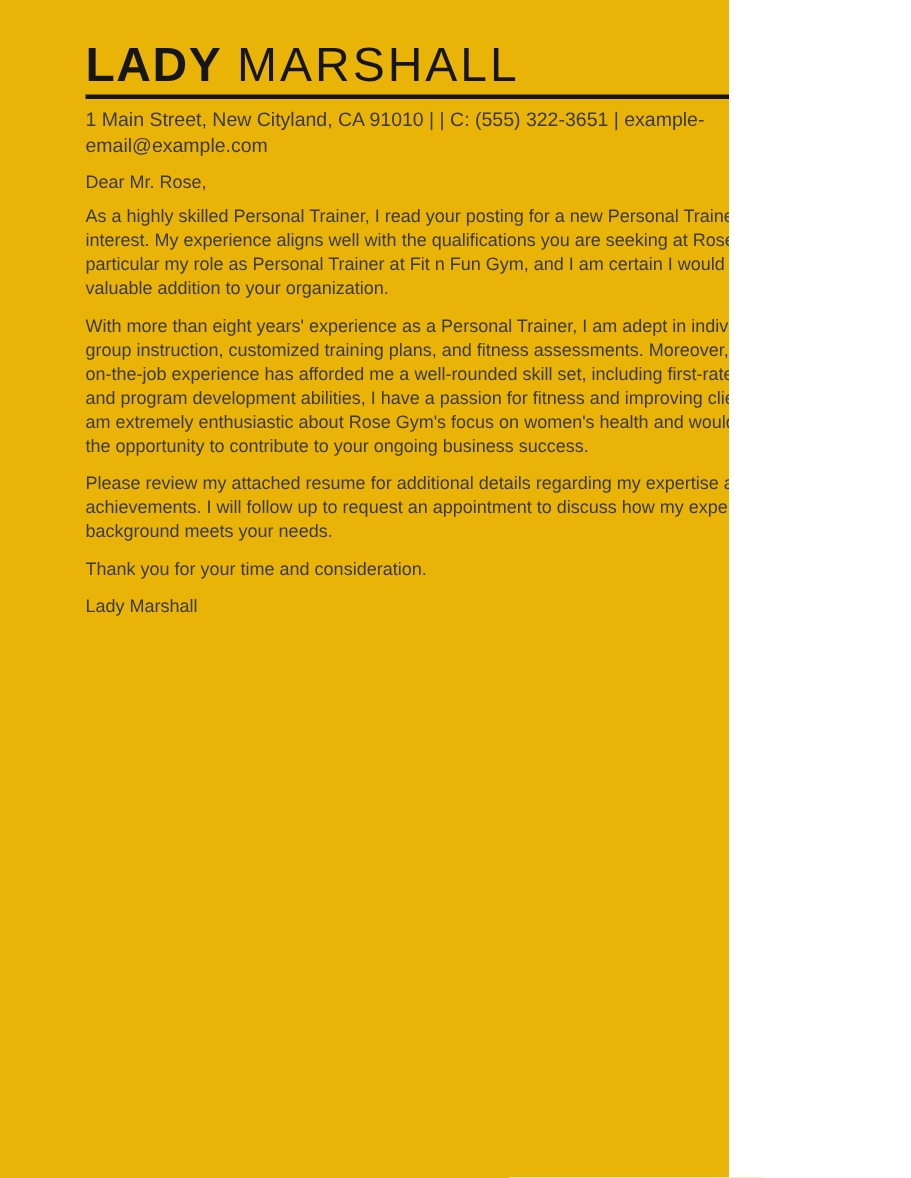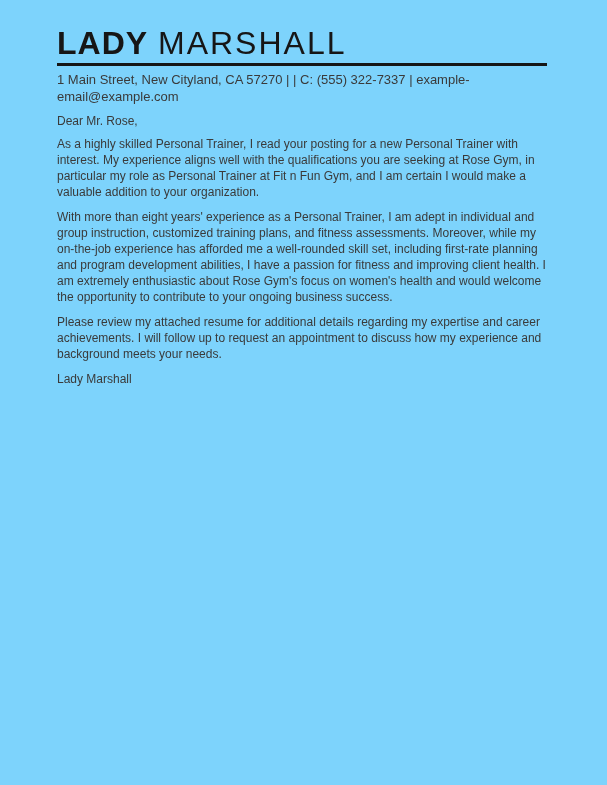--- a/index.html
+++ b/index.html
@@ -2,23 +2,23 @@
 <html><head>
 <meta charset="utf-8">
 <style>
   html, body {
     margin: 0;
     padding: 0;
     background: #ffffff;
   }
   .page {
     position: relative;
-    width: 607px;
+    width: 486px;
     height: 785px;
-    background: #7dd3fc;
+    background: #eab308;
     overflow: hidden;
     font-family: "Liberation Sans", "DejaVu Sans", sans-serif;
     color: #3a3a3a;
   }
   .content {
     position: absolute;
     left: 57px;
     top: 24px;
     width: 497px;
   }
@@ -77,24 +77,25 @@
 <div class="page">
   <div class="content">
 
     <div class="name-title">
       <span class="first">LADY</span>
       <span class="last">MARSHALL</span>
     </div>
 
     <div class="header-rule"></div>
 
-    <div class="contact">1 Main Street, New Cityland, CA 57270 |  | C: (555) 322-7337 | example-email@example.com</div>
+    <div class="contact">1 Main Street, New Cityland, CA 91010 |  | C: (555) 322-3651 | example-email@example.com</div>
 
     <div class="letter">
       <p class="salutation">Dear Mr. Rose,</p>
       <p class="para">As a highly skilled Personal Trainer, I read your posting for a new Personal Trainer with interest. My experience aligns well with the qualifications you are seeking at Rose Gym, in particular my role as Personal Trainer at Fit n Fun Gym, and I am certain I would make a valuable addition to your organization.</p>
       <p class="para">With more than eight years' experience as a Personal Trainer, I am adept in individual and group instruction, customized training plans, and fitness assessments. Moreover, while my on-the-job experience has afforded me a well-rounded skill set, including first-rate planning and program development abilities, I have a passion for fitness and improving client health. I am extremely enthusiastic about Rose Gym's focus on women's health and would welcome the opportunity to contribute to your ongoing business success.</p>
       <p class="para">Please review my attached resume for additional details regarding my expertise and career achievements. I will follow up to request an appointment to discuss how my experience and background meets your needs.</p>
+      <p class="para">Thank you for your time and consideration.</p>
       <p class="signature">Lady Marshall</p>
     </div>
 
   </div>
 </div>
 
 </body></html>

